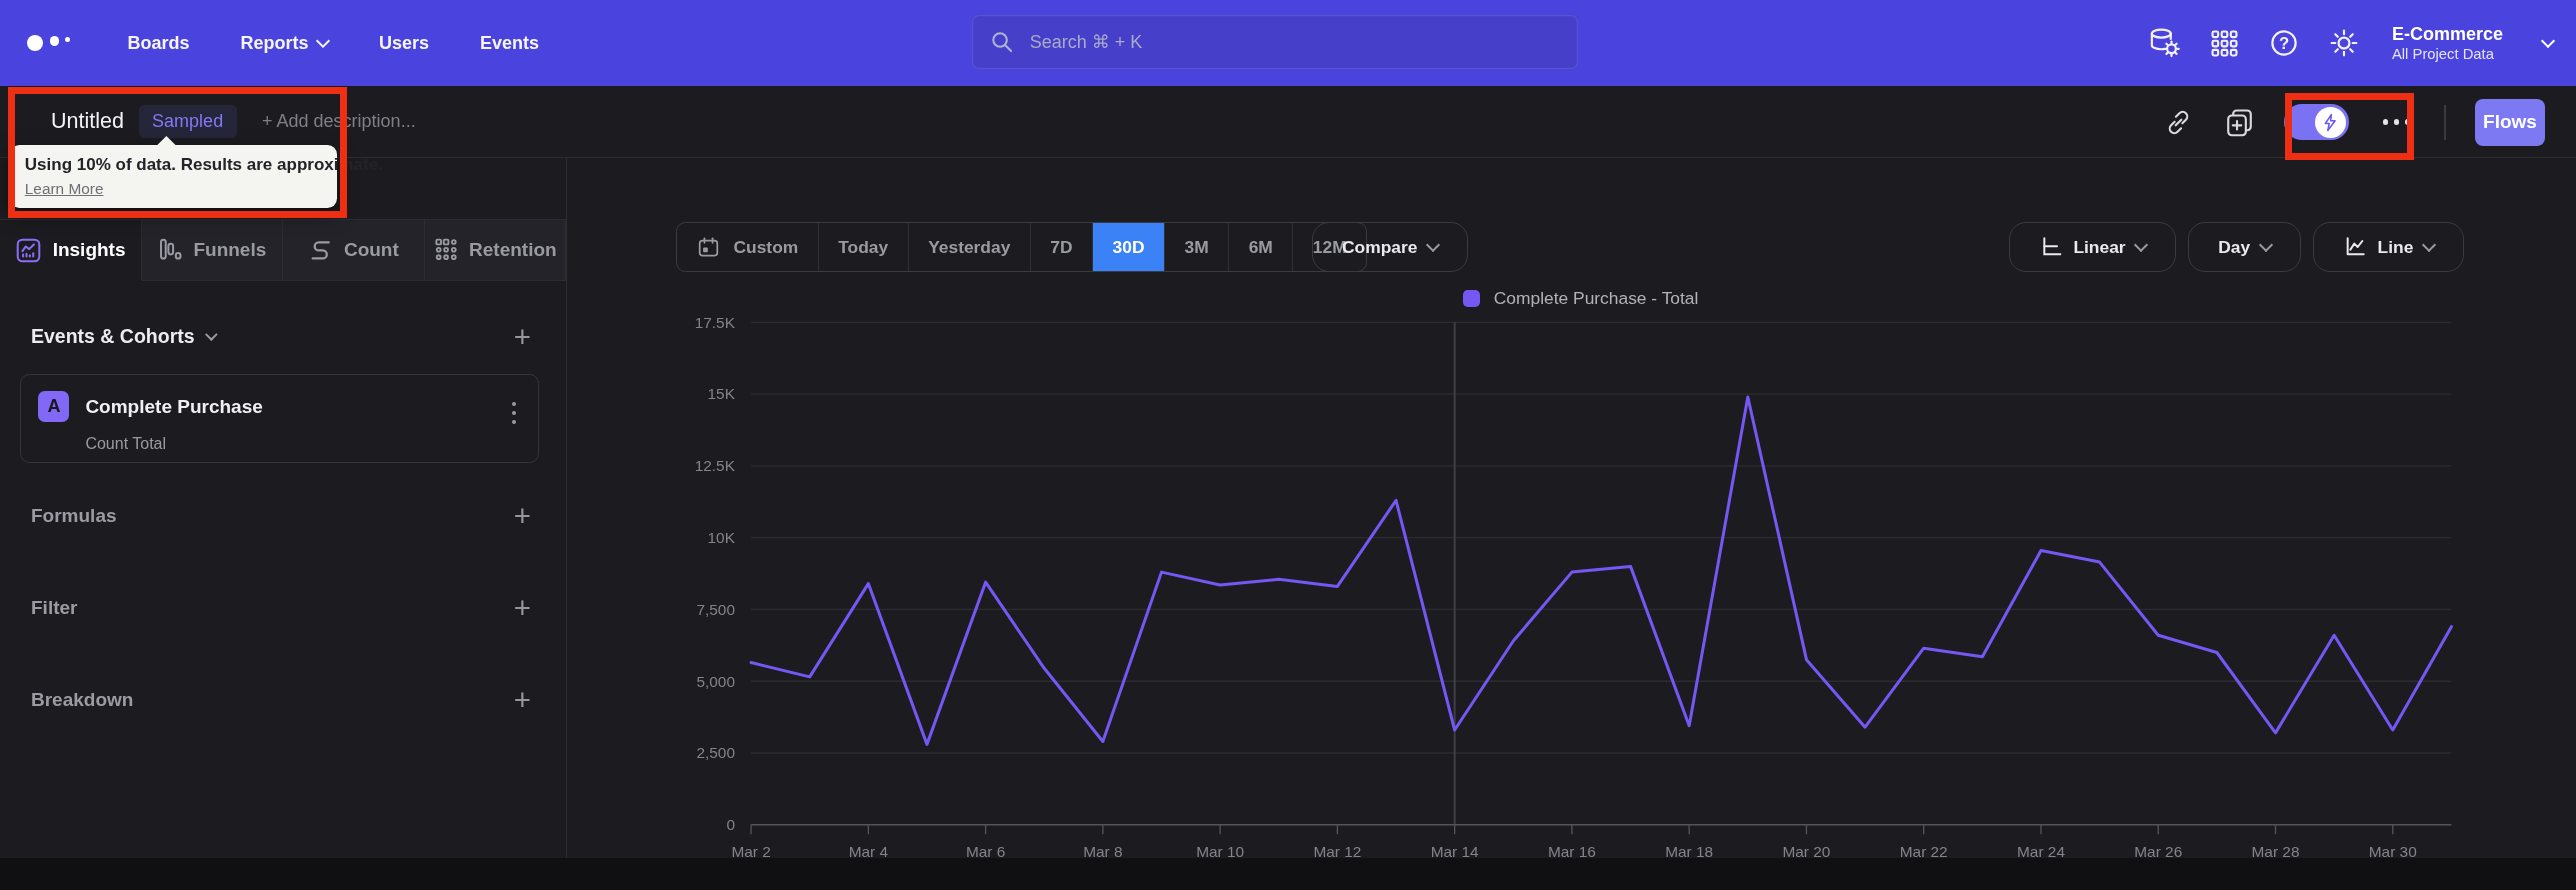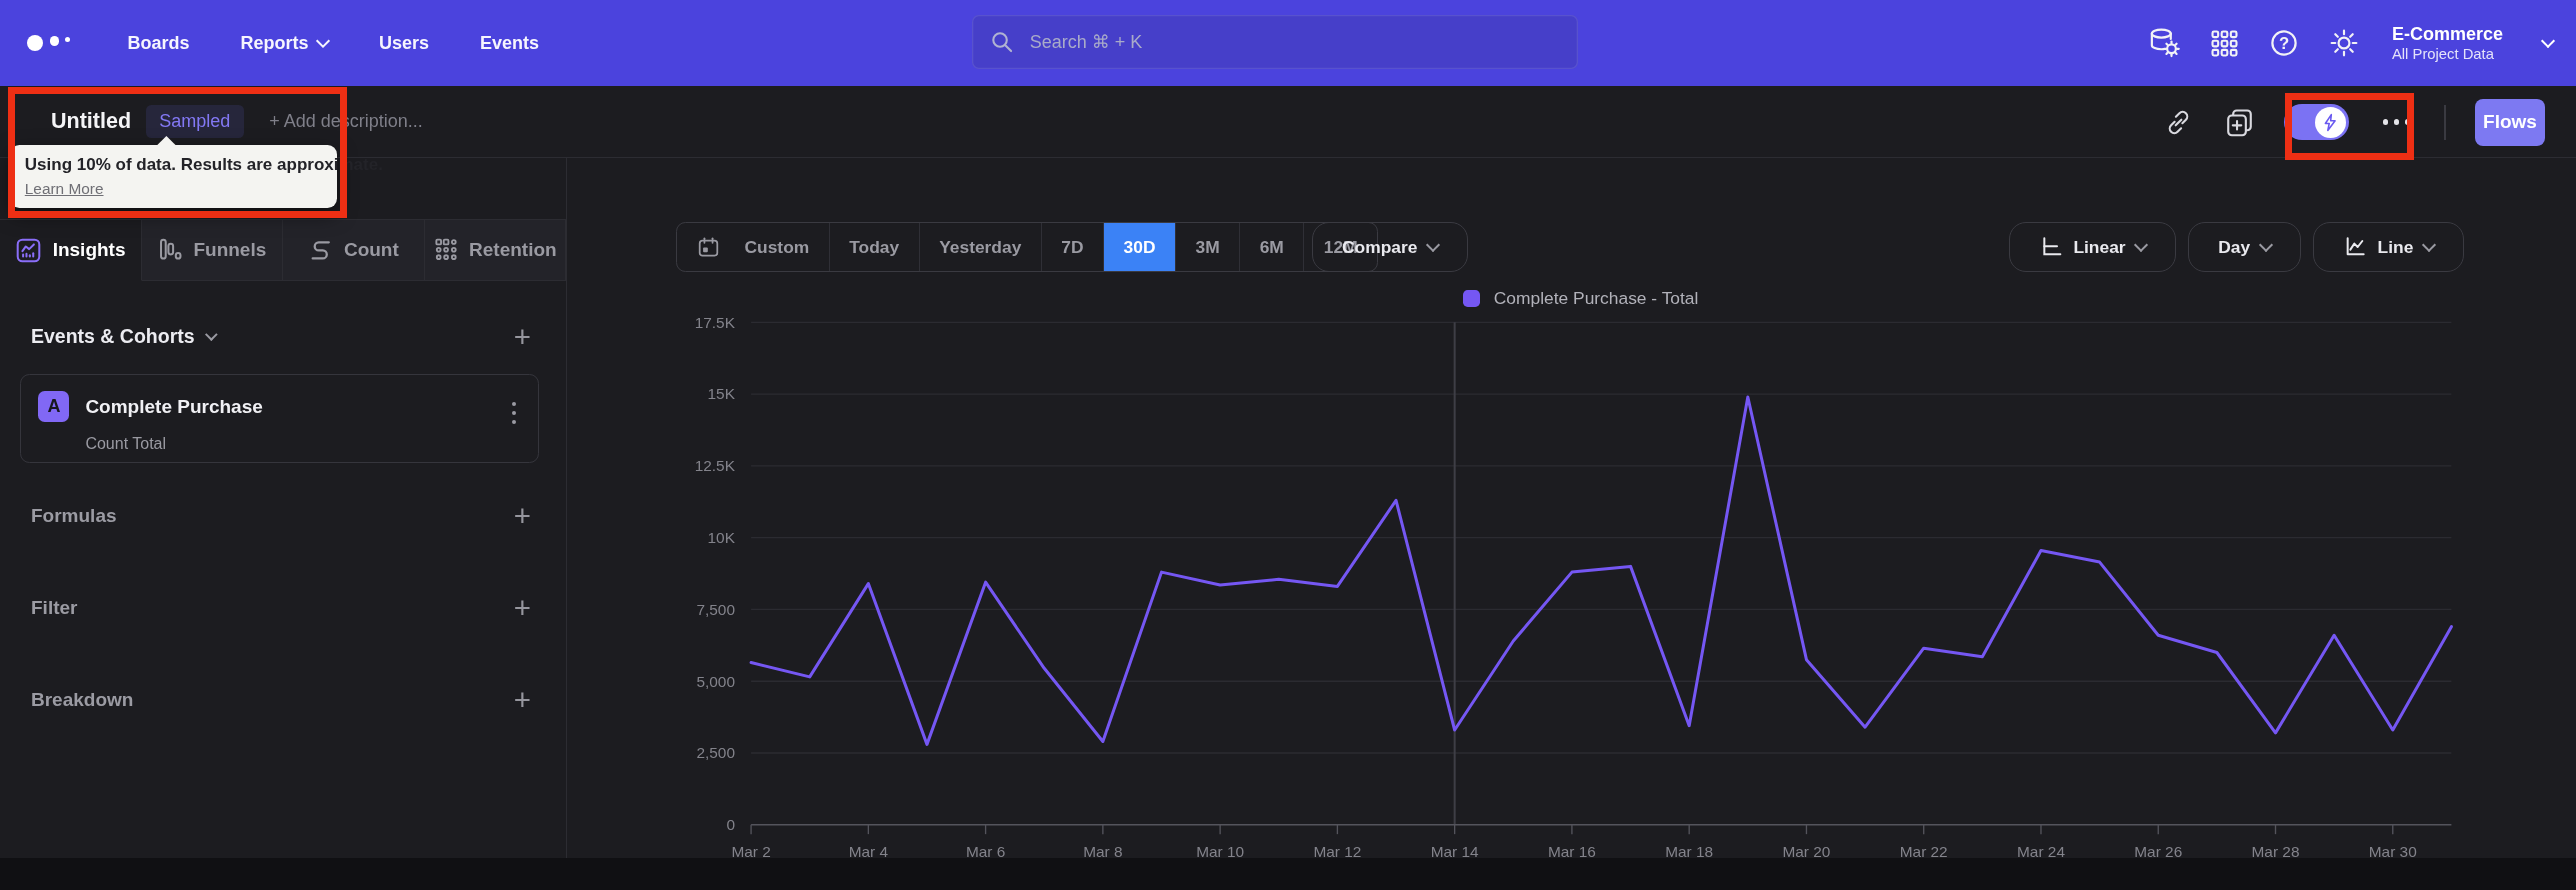--- a/index.html
+++ b/index.html
@@ -28,21 +28,21 @@
   .nav-right{position:absolute;right:23px;top:0;height:86px;display:flex;align-items:center;gap:28px;}
   .icon-btn{cursor:pointer;display:flex;align-items:center;justify-content:center;}
   .project{display:flex;flex-direction:column;line-height:1.25;margin-left:4px;cursor:pointer;}
   .project .pname{font-size:18px;font-weight:700;color:#fff;}
   .project .pscope{font-size:14.8px;color:rgba(255,255,255,.85);}
   .proj-chev{color:#fff;margin-left:12px;cursor:pointer;}
 
   
   .titlebar{position:absolute;top:86px;left:0;width:2576px;height:72px;
             border-bottom:1.3px solid #2c2c32;box-sizing:border-box;display:flex;align-items:center;}
-  .rpt-title{margin-left:51px;font-size:21.5px;font-weight:700;color:#f4f4f7;}
+  .rpt-title{margin-left:51px;font-size:21.5px;font-weight:400;color:#f4f4f7;}
   .badge-sampled{margin-left:14.8px;background:#26263b;color:#8378f4;font-size:18px;
                  padding:6px 13.4px;border-radius:5.4px;cursor:pointer;}
   .add-desc{margin-left:25.5px;color:#7f7f89;font-size:18px;cursor:text;}
   .tb-right{position:absolute;right:31px;top:0;height:72px;display:flex;align-items:center;gap:29.5px;}
   .tb-ic{stroke:#d9d9df;cursor:pointer;}
   .toggle{width:65px;height:36px;border-radius:18px;background:#7b72f3;position:relative;cursor:pointer;}
   .toggle .knob{position:absolute;right:2.7px;top:2.7px;width:31px;height:31px;border-radius:50%;
                 background:#fff;display:flex;align-items:center;justify-content:center;}
   .dots3{display:flex;gap:6px;cursor:pointer;padding:4px;}
   .dots3 span{width:5.4px;height:5.4px;border-radius:50%;background:#e4e4e8;}
@@ -73,21 +73,21 @@
   .kebab{position:absolute;right:19px;top:24px;display:flex;flex-direction:column;gap:5.4px;cursor:pointer;padding:2.7px;}
   .kebab span{width:4px;height:4px;border-radius:50%;background:#9a9aa2;}
   .event-metric{margin:13.4px 0 0 47px;font-size:16px;color:#9a9aa2;}
   .section-row{position:absolute;left:31px;right:35px;display:flex;align-items:center;}
   .section-row .lbl{font-size:19px;font-weight:600;color:#9b9ba3;}
 
   
   .chartpanel{position:absolute;left:567px;top:160px;right:0;bottom:0;}
   .range-group{position:absolute;left:109px;top:62px;height:50px;display:flex;align-items:stretch;
                border:1.3px solid #3a3a41;border-radius:9.4px;overflow:hidden;box-sizing:border-box;}
-  .seg{display:flex;align-items:center;gap:25px;padding:0 19.5px;font-size:17.4px;font-weight:600;
+  .seg{display:flex;align-items:center;gap:14px;padding:0 19.5px;font-size:17.4px;font-weight:600;
        color:#9a9aa2;border-right:1.3px solid #2f2f36;cursor:pointer;white-space:nowrap;}
   .seg:last-child{border-right:none;}
   .seg.active{background:#3b82f6;color:#fff;}
   .ctl-btn{height:50px;display:flex;align-items:center;gap:10.7px;padding:0 29px;font-size:17.4px;
            font-weight:600;color:#e9e9ee;border:1.3px solid #3a3a41;border-radius:17px;
            box-sizing:border-box;cursor:pointer;white-space:nowrap;}
   .ctl-btn .chev{color:#9a9aa2;}
   .compare-btn{position:absolute;left:745px;top:62px;}
   .right-controls{position:absolute;right:112px;top:62px;display:flex;gap:12px;}
   .legend{position:absolute;left:896px;top:128px;display:flex;align-items:center;gap:13.4px;}

